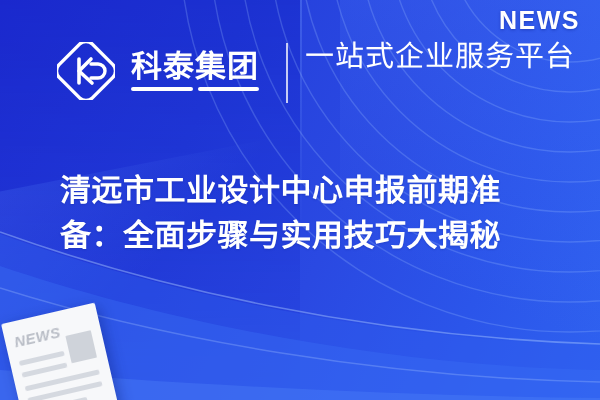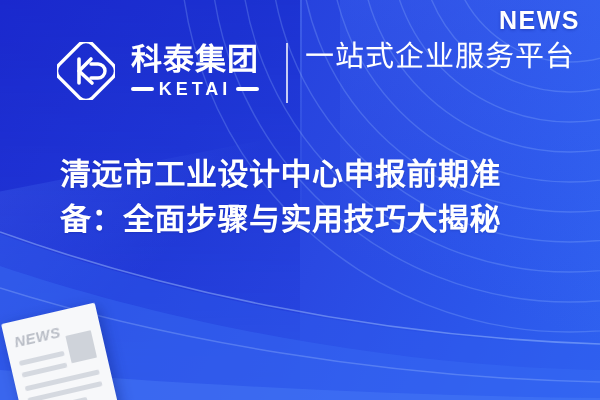--- a/index.html
+++ b/index.html
@@ -166,21 +166,21 @@
     margin-top: 4px;
     font-size: 20px;
     line-height: 1.15;
     letter-spacing: .5px;
     font-weight: 400;
   }
 
   
   .title {
     position: absolute;
-    left: 60px; top: 152px;
+    left: 60px; top: 168px;
     width: 500px;
     color: #ffffff;
     font-family: "DejaVu Sans", "Liberation Sans", sans-serif;
     font-size: 31px;
     font-weight: 700;
     line-height: 1.45;
     letter-spacing: .5px;
     text-shadow: 0 1px 2px rgba(12,30,130,.25);
   }
 
@@ -275,21 +275,20 @@
           <path d="M14.5 5.5 H43.5 A9 9 0 0 1 52.5 14.5 V43.5 A9 9 0 0 1 43.5 52.5 H14.5 A9 9 0 0 1 5.5 43.5 V14.5 A9 9 0 0 1 14.5 5.5 Z" transform="rotate(45 29 29)" stroke="#ffffff" stroke-width="3.4" fill="none"></path>
           <path d="M22 17 V41" stroke="#ffffff" stroke-width="3.6" stroke-linecap="round"></path>
           <path d="M34 17 L22 29 L35 41" stroke="#ffffff" stroke-width="3.6" stroke-linecap="round" stroke-linejoin="round" fill="none"></path>
           <path d="M34 22 H41 A7 7 0 0 1 41 36 H34" stroke="#ffffff" stroke-width="3.4" fill="none" stroke-linecap="round"></path>
         </svg>
       </div>
       <div class="logo-text">
         <div class="logo-cn">科泰集团</div>
         <div class="logo-en-row">
           <span class="logo-dash"></span>
-          <span class="logo-en">KETAI</span>
           <span class="logo-dash"></span>
         </div>
       </div>
     </div>
 
     <div class="divider"></div>
 
     <div class="slogan">
       <div class="slogan-main">一站式企业服务平台</div>
     </div>

